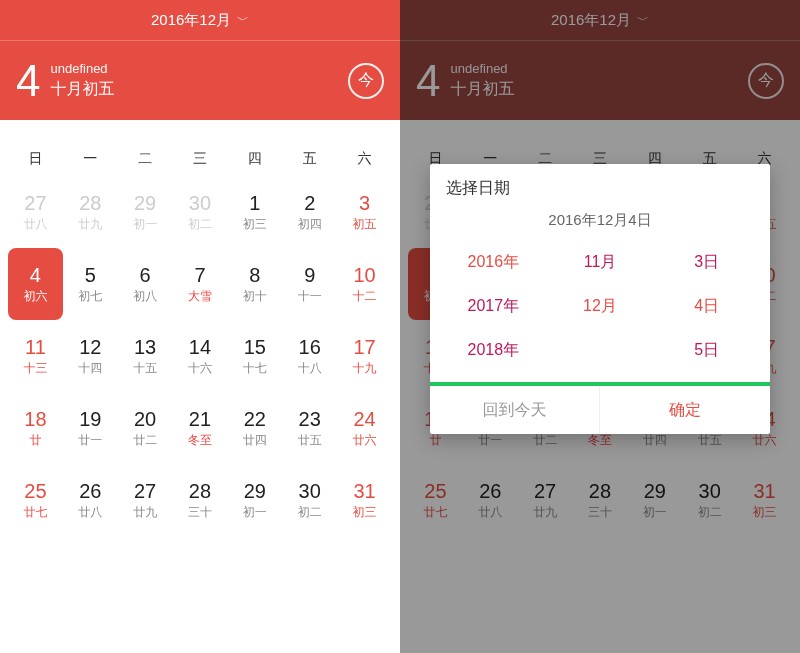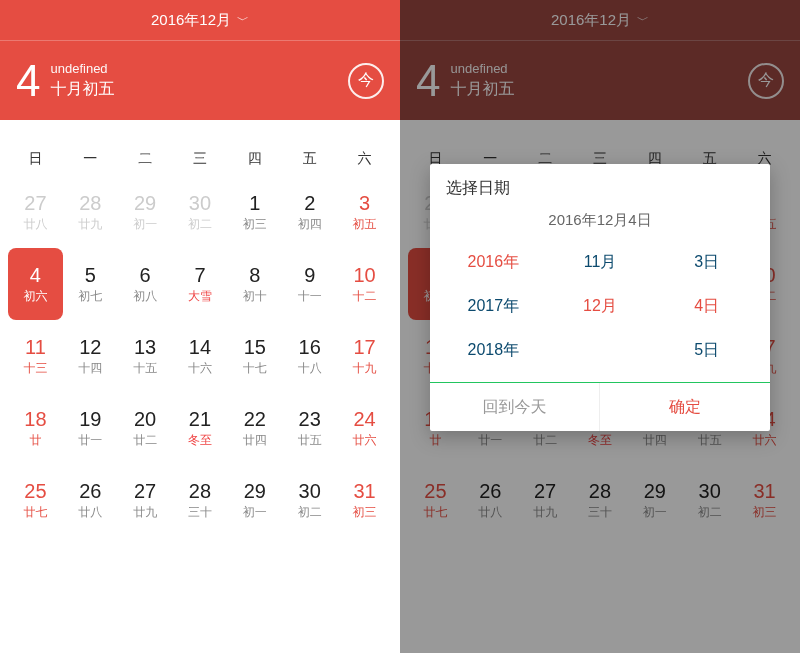--- a/index.html
+++ b/index.html
@@ -104,28 +104,28 @@
   .picker {
     display: grid;
     grid-template-columns: 1fr 1fr 1fr;
     padding: 0 10px 10px 10px;
   }
   .pcol { display: flex; flex-direction: column; }
   .prow {
     height: 44px;
     display: flex; align-items: center; justify-content: center;
     font-size: 16px;
-    color: #0c4a6e;
+    color: #be185d;
   }
   .prow.sel { color: #e54d42; }
   .prow.empty { color: transparent; }
   .modal-footer {
     display: grid;
     grid-template-columns: 1fr 1fr;
-    border-top: 1px solid #22c55e;
+    border-top: 4px solid #22c55e;
   }
   .modal-footer div {
     height: 48px;
     display: flex; align-items: center; justify-content: center;
     font-size: 16px;
   }
   .modal-footer .back { color: #999; border-right: 1px solid #eee; }
   .modal-footer .ok { color: #e54d42; }
   
   .pane.right .header { background: #9a4640; }

